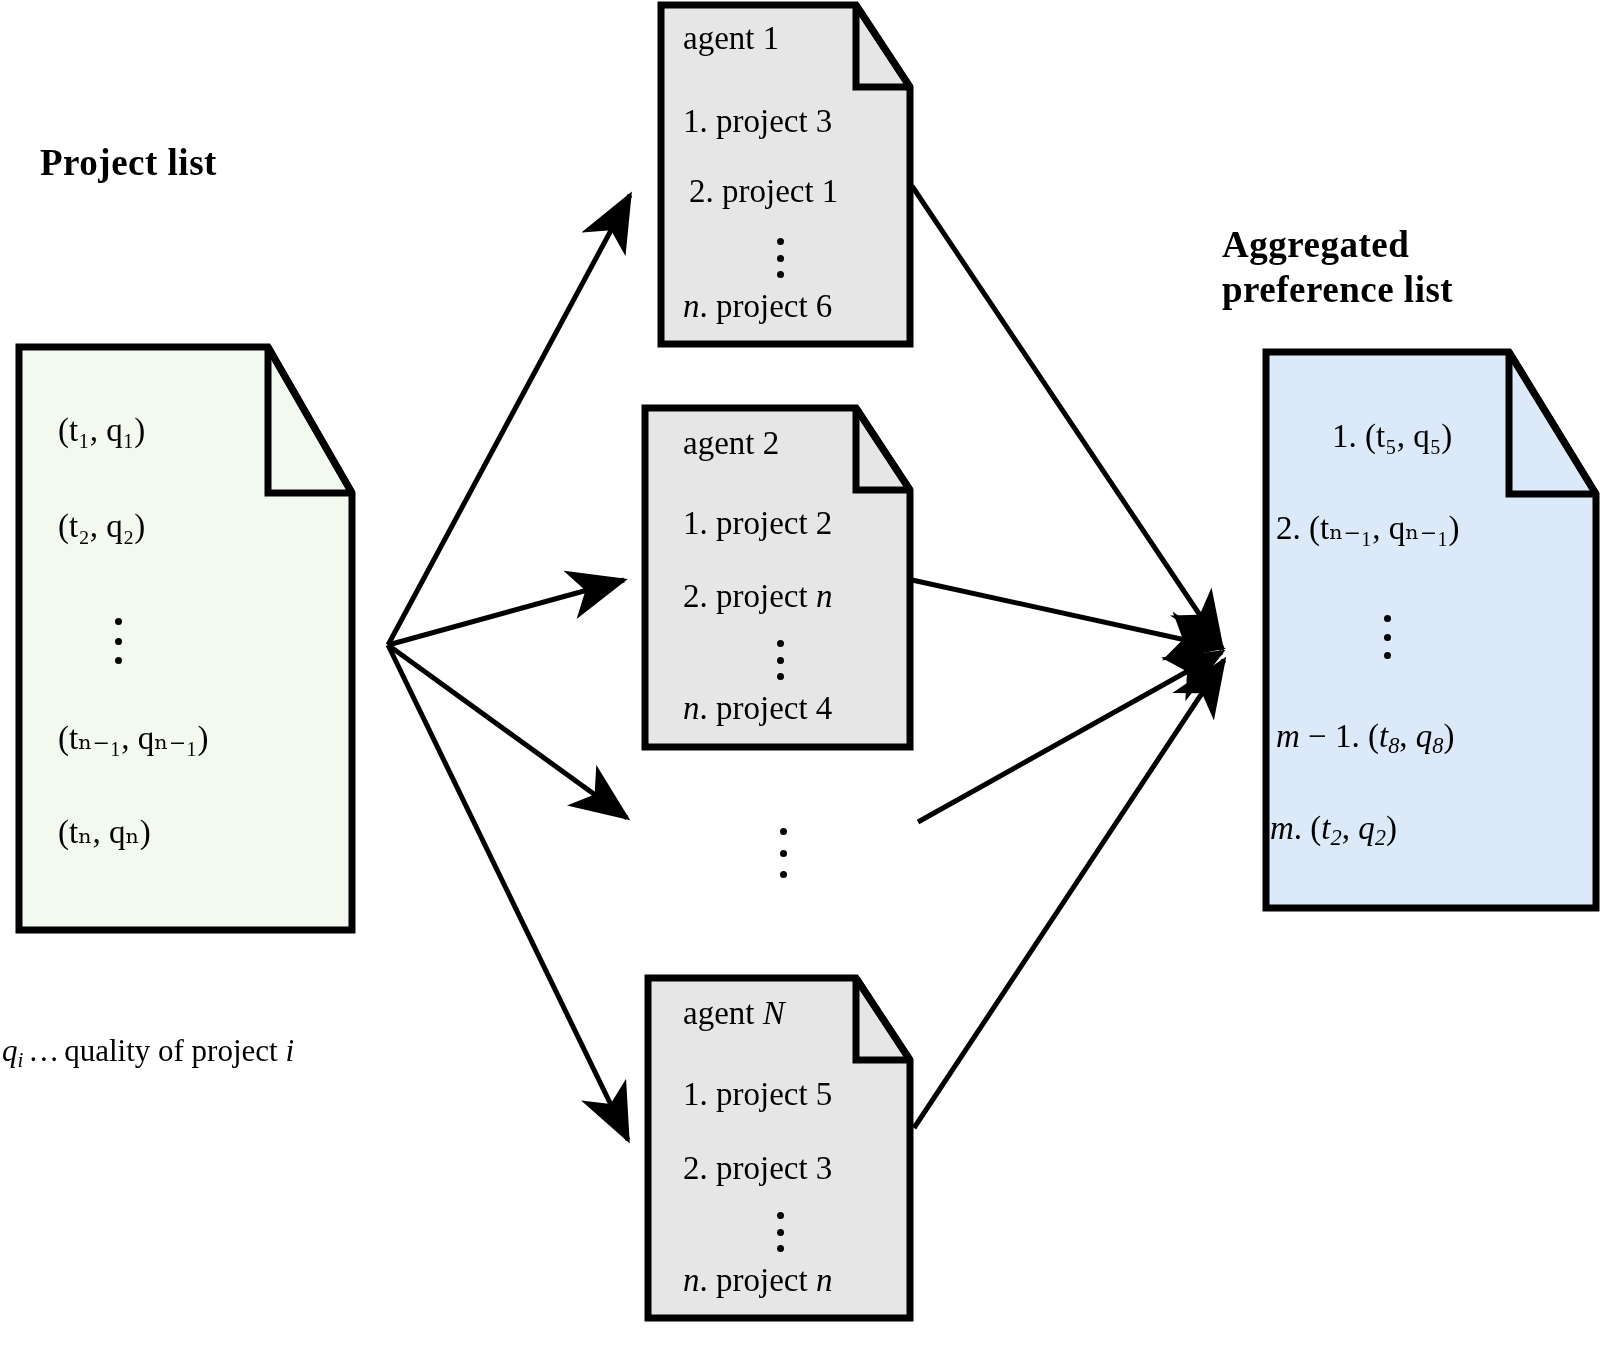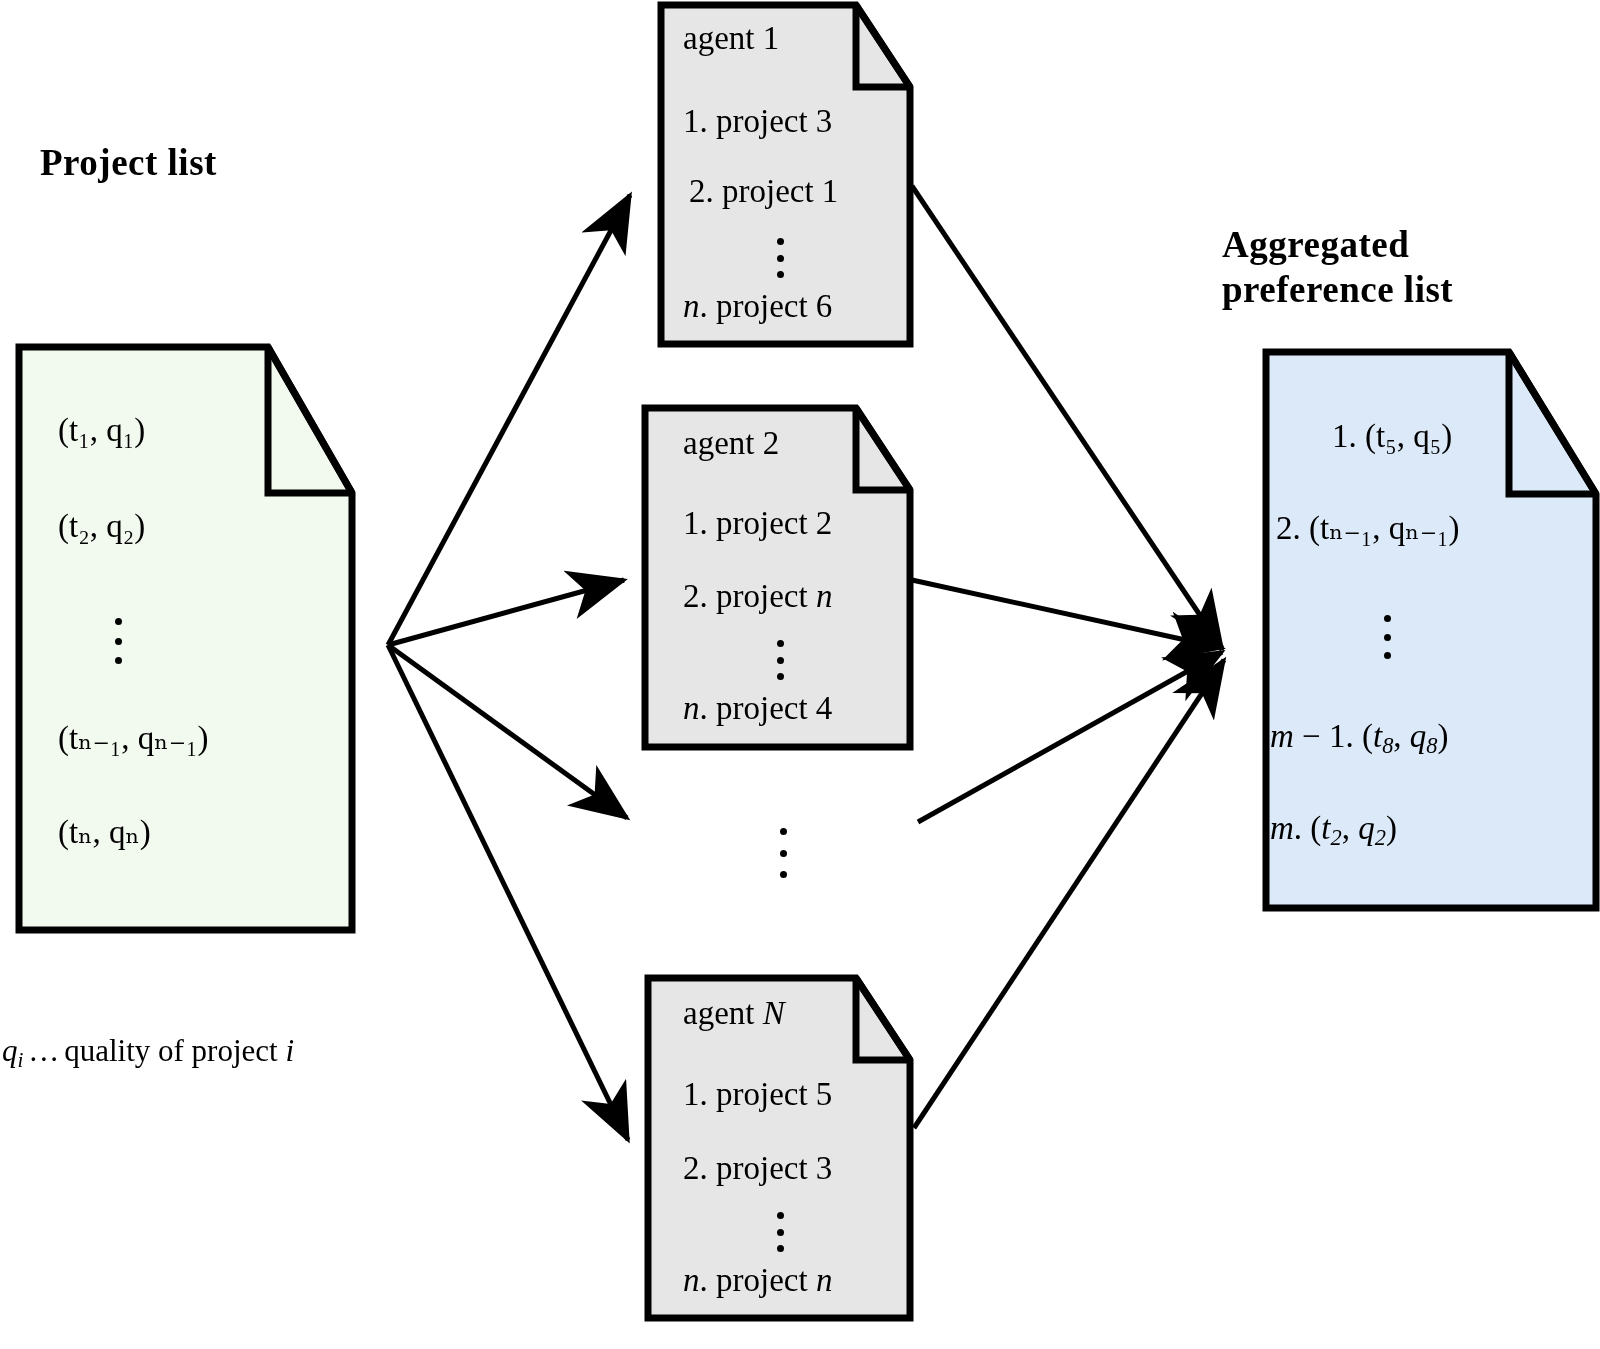--- a/index.html
+++ b/index.html
@@ -145,20 +145,20 @@
     <i>n</i><span>. project </span><i>n</i>
   </div>
 
   <div class="celltxt" style="left:1332px;top:418px;">1.  (t₅, q₅)</div>
   <div class="celltxt" style="left:1276px;top:508px;text-align:center;">2.  (tₙ₋₁, qₙ₋₁)</div>
   <div class="vdots" style="left:1383px;top:615px;width:8px;height:44px;">
     <span></span>
       <span></span>
       <span></span>
   </div>
-  <div class="celltxt" style="left:1270px;top:718px;">
+  <div class="celltxt" style="left:1270px;top:718px;padding-left:6px;">
     <i>m</i> − 1. (<i>t</i><sub>8</sub>, <i>q</i><sub>8</sub>)
   </div>
   <div class="celltxt" style="left:1270px;top:810px;">
     <i>m</i>. (<i>t</i><sub>2</sub>, <i>q</i><sub>2</sub>)
   </div>
 
 </div>
 
 </body></html>

